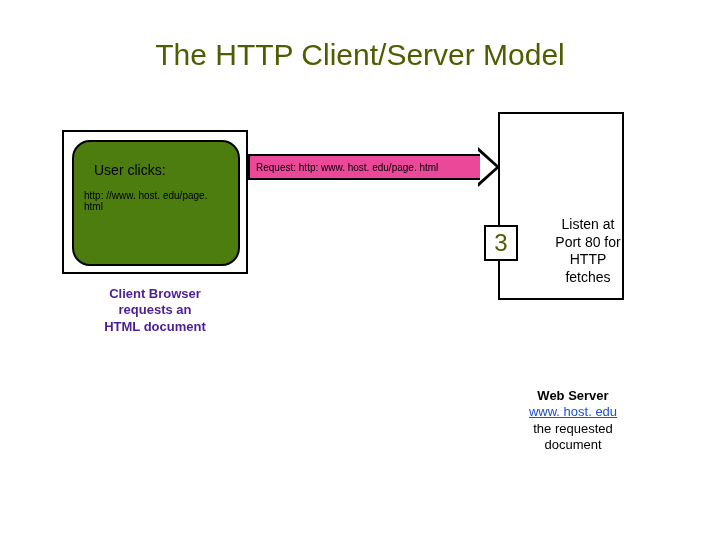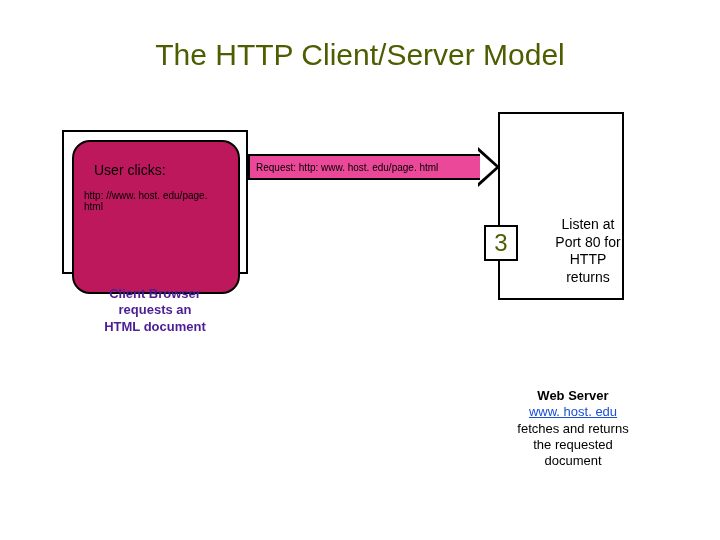--- a/index.html
+++ b/index.html
@@ -29,24 +29,24 @@
     width: 186px;
     height: 144px;
     border: 2px solid #000;
     background: #fff;
   }
   .inner-bubble {
     position: absolute;
     left: 8px;
     top: 8px;
     width: 168px;
-    height: 154px;
+    height: 126px;
     border: 2px solid #000;
     border-radius: 18px;
-    background: #be185d;
+    background: #4d7c0f;
     padding: 20px 10px 8px 10px;
   }
   .user-clicks {
     font-size: 14px;
     color: #000;
     margin-bottom: 12px;
     padding-left: 10px;
   }
   .url-line {
     font-size: 10px;
@@ -177,22 +177,21 @@
 </div>
 
 <div class="server-box"></div>
 
 <div class="badge-3">3</div>
 
 <div class="listen-text">
   <div>Listen at</div>
   <div>Port 80 for</div>
   <div>HTTP</div>
-  <div>returns</div>
+  <div>fetches</div>
 </div>
 
 <div class="server-caption">
   <div class="bold">Web Server</div>
   <div class="link">www. host. edu</div>
-  <div>fetches and returns</div>
   <div>the requested</div>
   <div>document</div>
 </div>
 
 </body></html>

